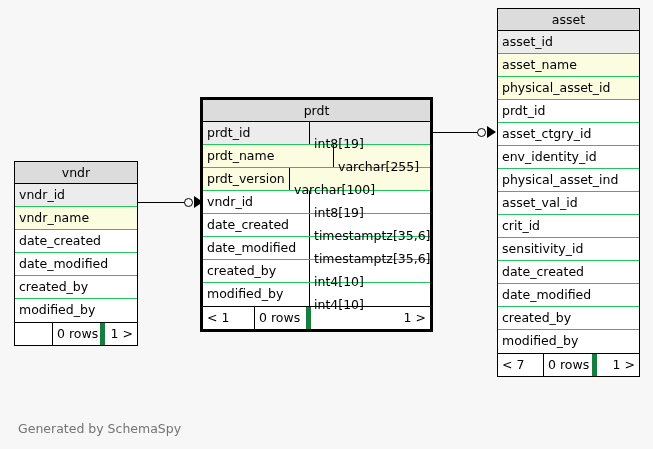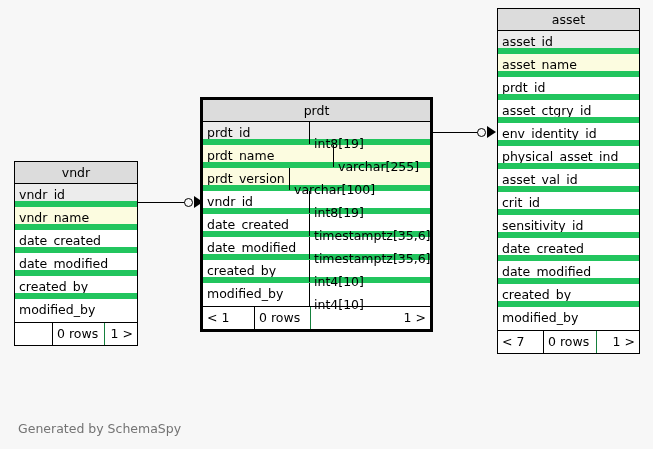--- a/index.html
+++ b/index.html
@@ -49,21 +49,21 @@
   }
 
   .ent-rows {
     display: block;
   }
 
   .row {
     display: flex;
     height: 23px;
     box-sizing: border-box;
-    border-bottom: 6px solid #22c55e;
+    border-bottom: 1px solid #22c55e;
     background: #ffffff;
   }
   .row:last-child {
     border-bottom: none;
   }
   .row.pk    { background: #ececec; }
   .row.idx   { background: #fcfce0; }
 
   .cell-name {
     flex: 1 1 auto;
@@ -97,21 +97,21 @@
   .foot-cell {
     font-size: 12.5px;
     line-height: 22px;
     padding: 0 4px;
     white-space: nowrap;
     box-sizing: border-box;
     color: #000;
     overflow: hidden;
   }
   .foot-prev { flex: 0 0 auto; border-right: 1px solid #000; }
-  .foot-rows { flex: 0 0 auto; border-right: 1px solid #15803d; }
+  .foot-rows { flex: 0 0 auto; border-right: 5px solid #15803d; }
   .foot-next { flex: 1 1 auto; text-align: right; }
 
   
   .connector {
     position: absolute;
     z-index: 2;
   }
   .conn-line {
     position: absolute;
     height: 0;
@@ -234,20 +234,23 @@
 
   <div class="entity" style="left:497px; top:8px; width:143px;">
     <div class="ent-title">asset</div>
     <div class="ent-rows">
       <div class="row pk">
         <div class="cell-name">asset_id</div>
       </div>
       <div class="row idx">
         <div class="cell-name">asset_name</div>
       </div>
+      <div class="row idx">
+        <div class="cell-name">physical_asset_id</div>
+      </div>
       <div class="row">
         <div class="cell-name">prdt_id</div>
       </div>
       <div class="row">
         <div class="cell-name">asset_ctgry_id</div>
       </div>
       <div class="row">
         <div class="cell-name">env_identity_id</div>
       </div>
       <div class="row">

